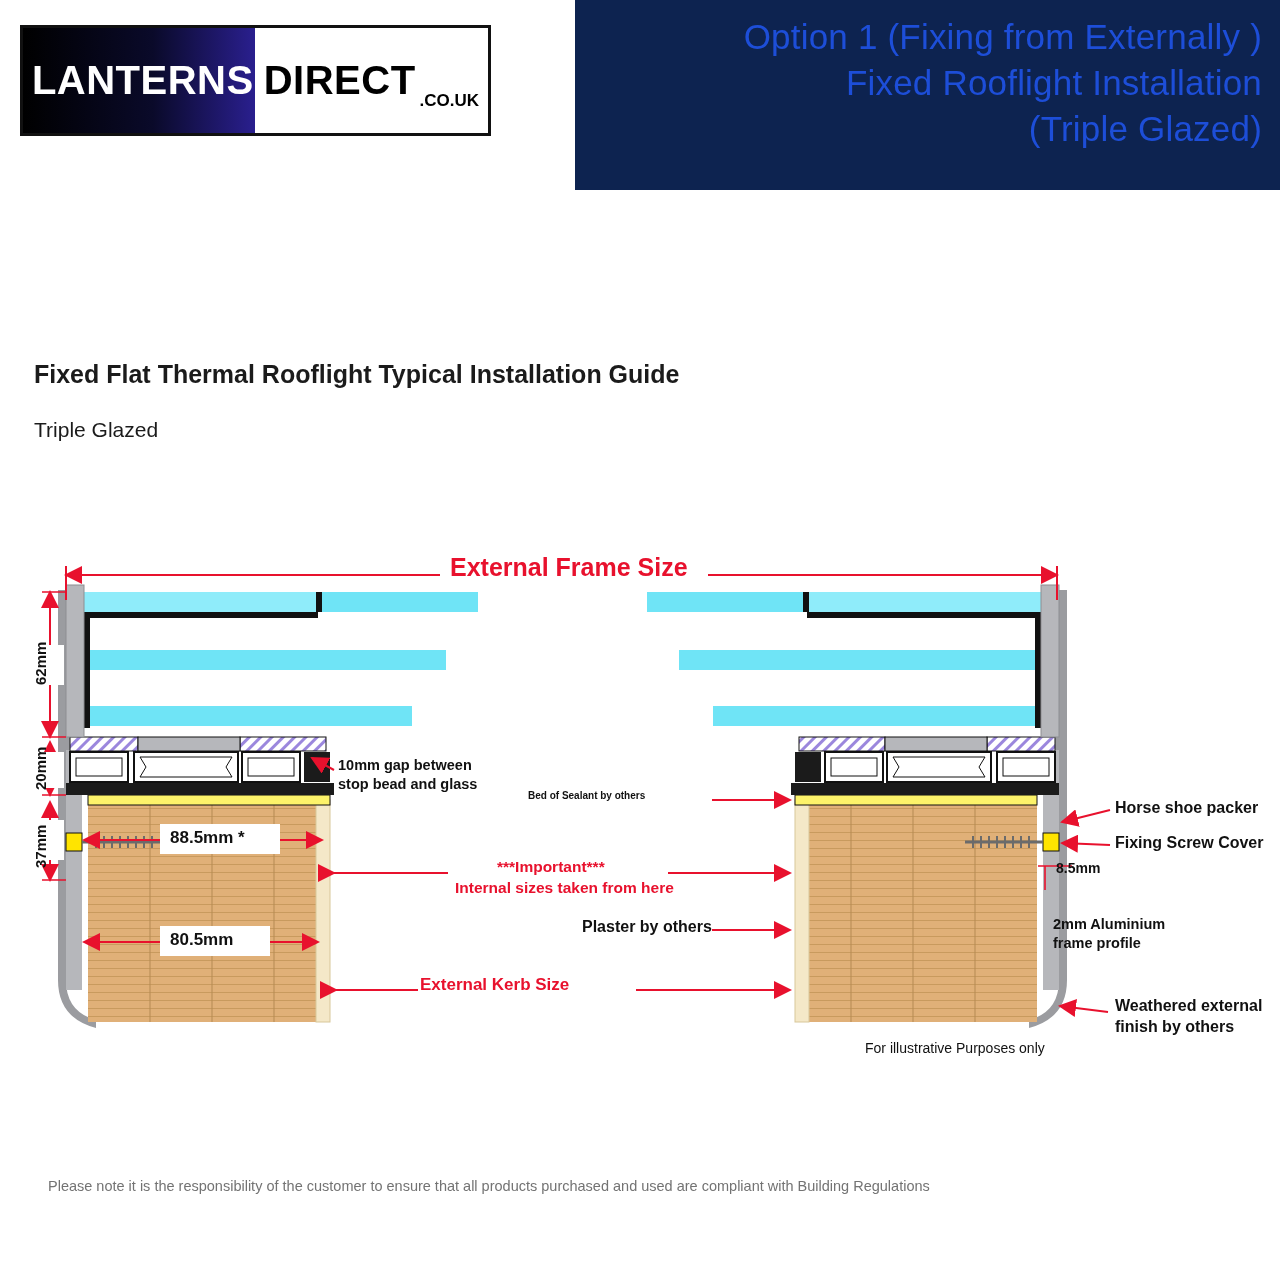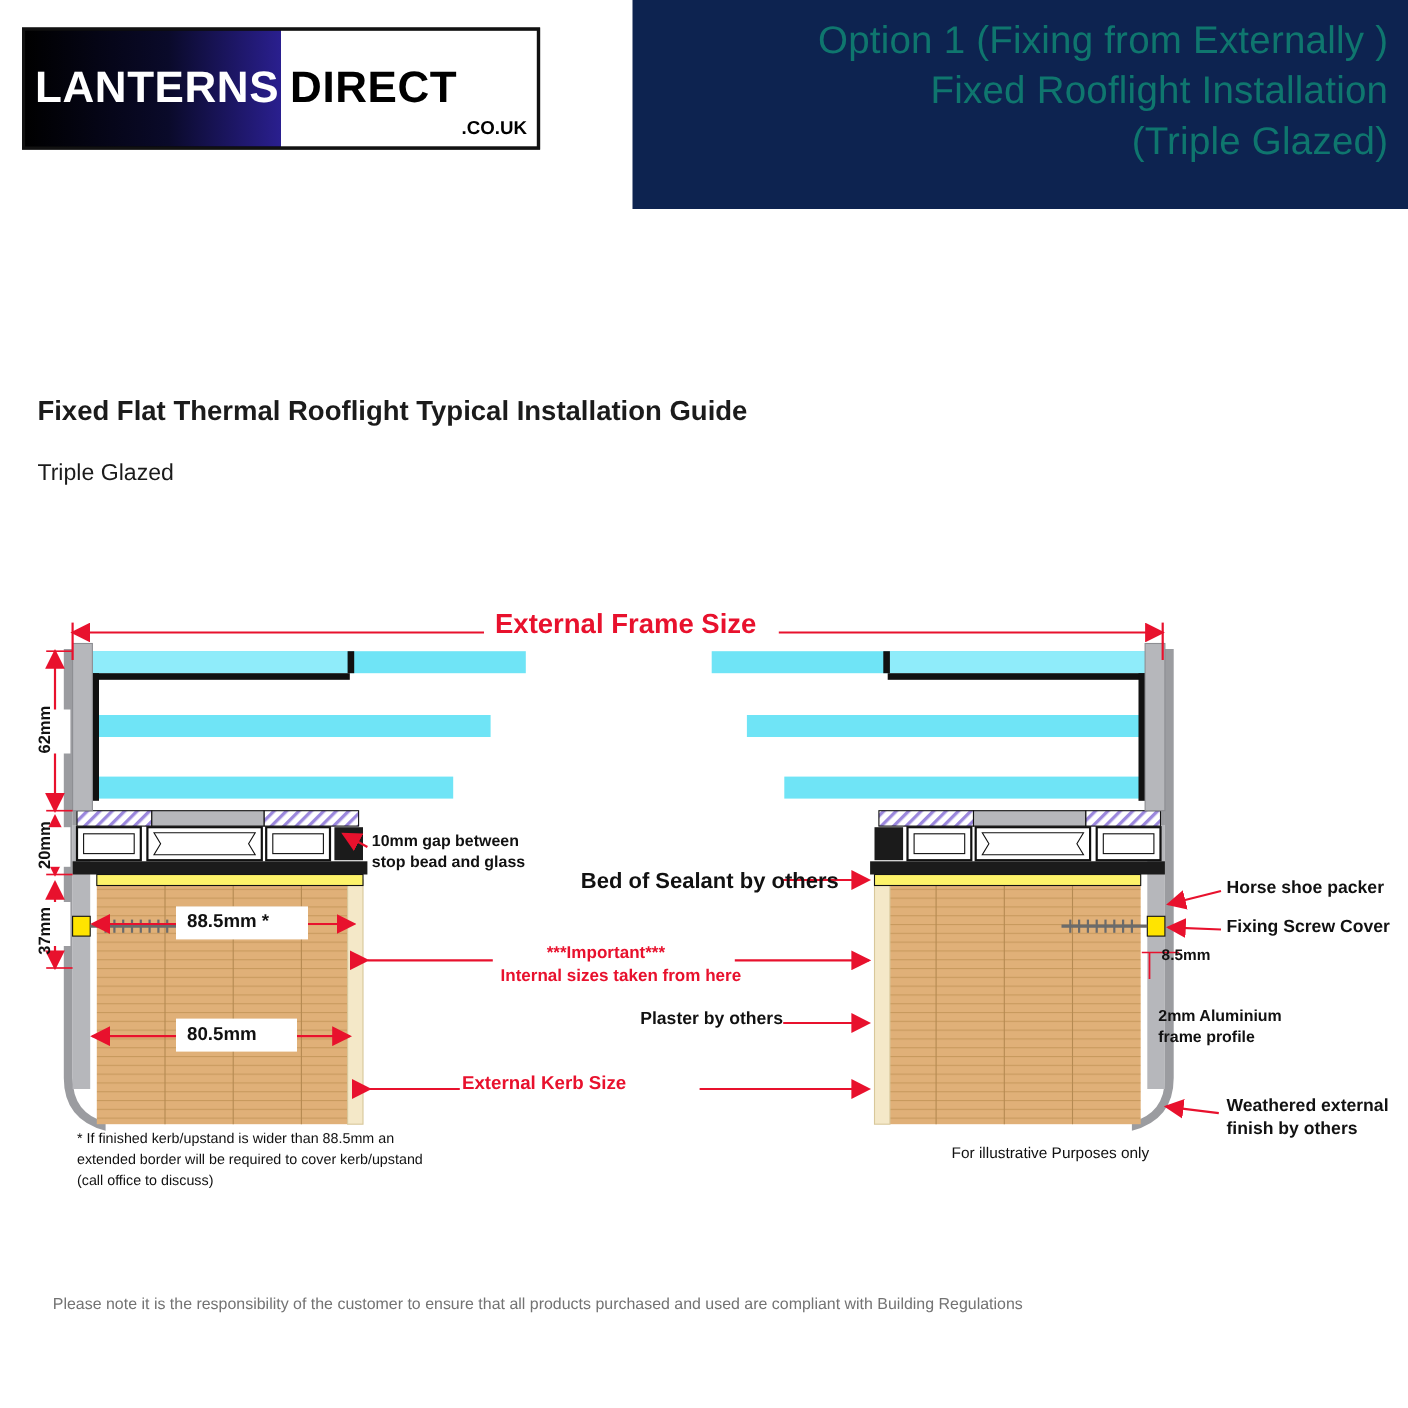--- a/index.html
+++ b/index.html
@@ -1,30 +1,30 @@
 <!DOCTYPE html>
 <html><head>
 <meta charset="utf-8">
 <style>
   html,body{margin:0;padding:0;}
   body{width:1280px;height:1280px;background:#ffffff;font-family:"Liberation Sans",sans-serif;overflow:hidden;position:relative;}
 
   
   .header-band{position:absolute;left:575px;top:0;width:705px;height:190px;background:#0d2350;}
-  .header-title{position:absolute;right:18px;top:14px;width:660px;text-align:right;color:#0f766e;
+  .header-title{position:absolute;right:18px;top:14px;width:660px;text-align:right;color:#1d4ed8;
     font-size:35px;line-height:46px;font-weight:400;letter-spacing:.2px;font-family:"Liberation Sans",sans-serif;}
   .header-title span{display:block;white-space:nowrap;}
 
   .logo-box{position:absolute;left:20px;top:25px;width:465px;height:105px;border:3px solid #111;background:#000;}
   .logo-grad{position:absolute;left:0;top:0;width:100%;height:100%;
      background:linear-gradient(90deg,#000 0%,#0a0a2a 28%,#2a1f8f 50%,#ffffff 50%,#ffffff 100%);}
   .logo-text{position:absolute;left:0;top:0;width:100%;height:100%;display:flex;align-items:center;justify-content:center;text-align:center;}
   .logo-lant{color:#ffffff;font-size:40px;font-weight:bold;letter-spacing:.5px;}
   .logo-dir{color:#000000;font-size:40px;font-weight:bold;letter-spacing:.5px;margin-left:10px;}
-  .logo-co{color:#000000;font-size:17px;font-weight:bold;margin-left:4px;align-self:flex-end;padding-bottom:6px;}
+  .logo-co{color:#000000;font-size:17px;font-weight:bold;margin-left:4px;align-self:flex-end;padding-bottom:22px;}
 
   
   .doc-title{position:absolute;left:34px;top:360px;font-size:25px;font-weight:bold;color:#1b1b1b;}
   .doc-sub{position:absolute;left:34px;top:418px;font-size:21px;color:#1b1b1b;}
 
   
   .canvas{position:absolute;left:0;top:0;width:1280px;height:1018px;}
   .lbl{position:absolute;font-family:"Liberation Sans",sans-serif;}
   .redbold{color:#e8112d;font-weight:bold;}
   .blk{color:#111;}
@@ -224,33 +224,32 @@
   <div class="lbl blk" style="left:32px;top:790px;font-size:15px;font-weight:bold;transform:rotate(-90deg);transform-origin:left top;">20mm</div>
   <div class="lbl blk" style="left:32px;top:868px;font-size:15px;font-weight:bold;transform:rotate(-90deg);transform-origin:left top;">37mm</div>
 
   <div class="lbl blk" style="left:170px;top:828px;font-size:17px;font-weight:bold;">88.5mm  *</div>
   <div class="lbl blk" style="left:170px;top:930px;font-size:17px;font-weight:bold;">80.5mm</div>
   <div class="lbl blk" style="left:1056px;top:860px;font-size:14px;font-weight:bold;">8.5mm</div>
 
   <div class="lbl blk" style="left:338px;top:757px;font-size:14.5px;font-weight:bold;">10mm gap between</div>
   <div class="lbl blk" style="left:338px;top:776px;font-size:14.5px;font-weight:bold;">stop bead and glass</div>
 
-  <div class="lbl blk" style="left:528px;top:790px;font-size:20px;font-weight:bold;">Bed of Sealant by others</div>
+  <div class="lbl blk" style="left:528px;top:790px;font-size:10px;font-weight:bold;">Bed of Sealant by others</div>
 
   <div class="lbl redbold" style="left:497px;top:858px;font-size:15.5px;">***Important***</div>
   <div class="lbl redbold" style="left:455px;top:879px;font-size:15.5px;">Internal sizes taken from here</div>
 
   <div class="lbl blk" style="left:582px;top:918px;font-size:16px;font-weight:bold;">Plaster by others</div>
 
   <div class="lbl redbold" style="left:420px;top:975px;font-size:17px;">External Kerb Size</div>
 
   <div class="lbl blk" style="left:1115px;top:799px;font-size:16px;font-weight:bold;">Horse shoe packer</div>
   <div class="lbl blk" style="left:1115px;top:834px;font-size:16px;font-weight:bold;">Fixing Screw Cover</div>
   <div class="lbl blk" style="left:1053px;top:916px;font-size:14.5px;font-weight:bold;">2mm Aluminium</div>
   <div class="lbl blk" style="left:1053px;top:935px;font-size:14.5px;font-weight:bold;">frame profile</div>
   <div class="lbl blk" style="left:1115px;top:997px;font-size:16px;font-weight:bold;">Weathered external</div>
   <div class="lbl blk" style="left:1115px;top:1018px;font-size:16px;font-weight:bold;">finish by others</div>
 
-  <div class="astnote" style="width:330px;">* If finished kerb/upstand is wider than 88.5mm an extended border will be required to cover kerb/upstand (call office to discuss)</div>
   <div class="illus">For illustrative Purposes only</div>
 </div>
 
 <div class="footer-note">Please note it is the responsibility of the customer to ensure that all products purchased and used are compliant with Building Regulations</div>
 
 </body></html>

